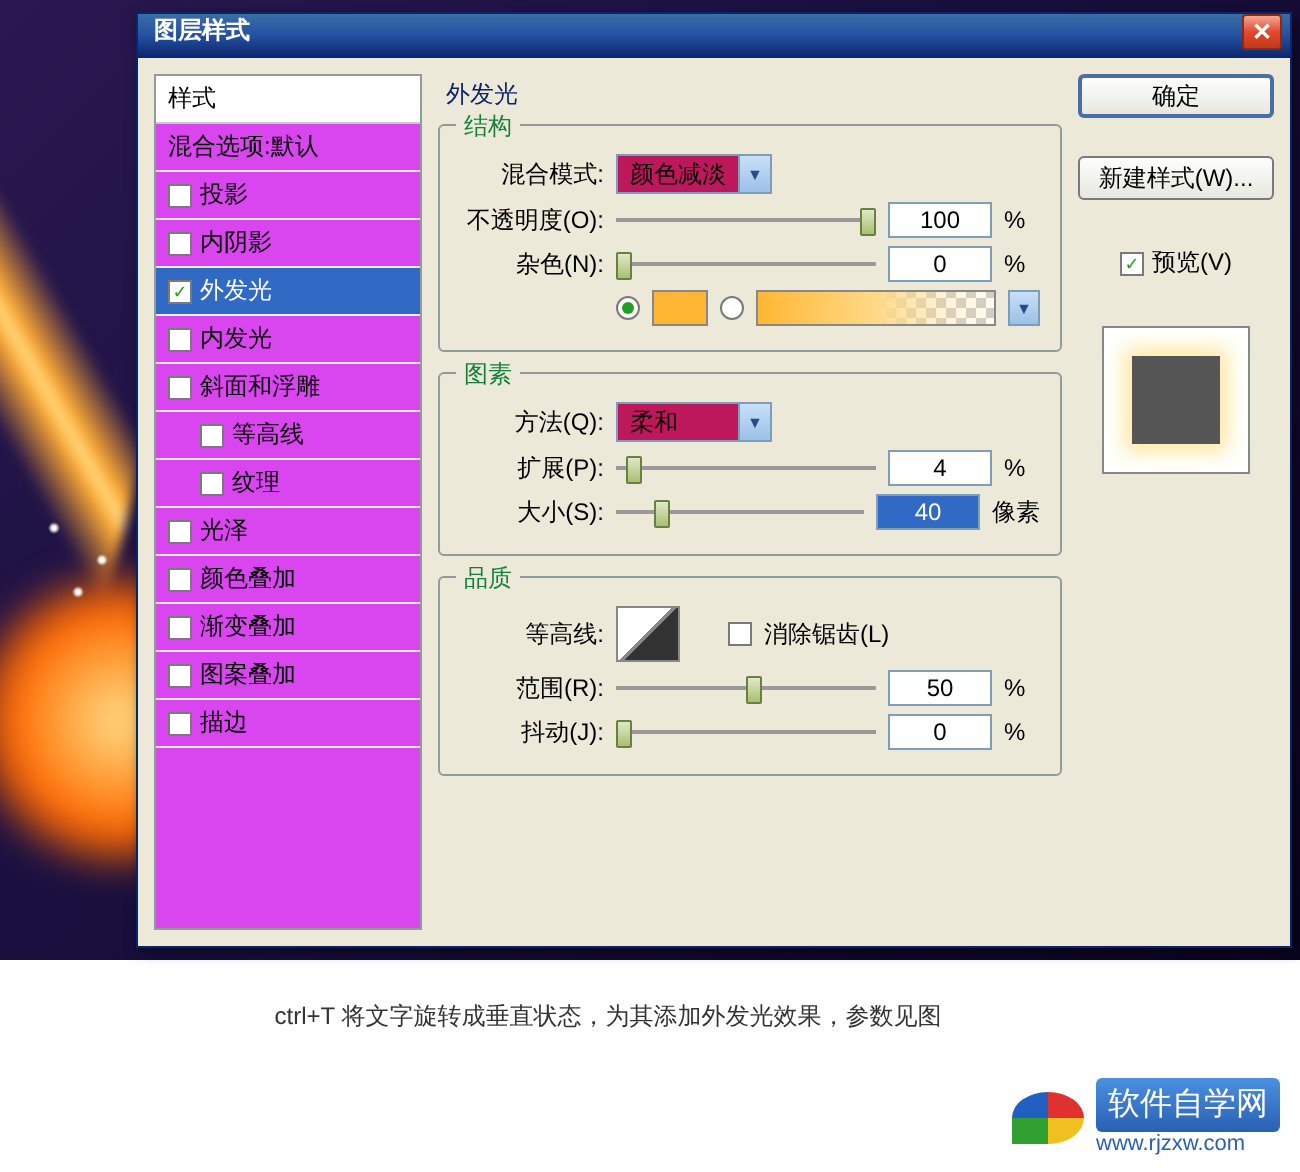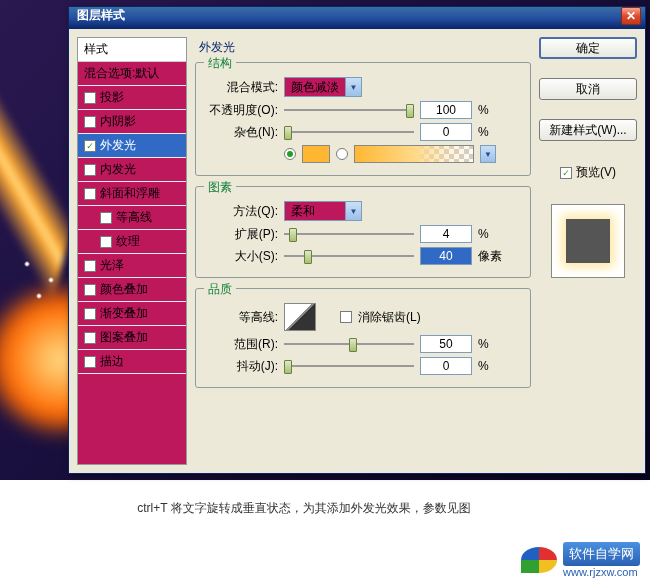--- a/index.html
+++ b/index.html
@@ -6,21 +6,21 @@
 body { width: 650px; height: 586px; background: #fff; position: relative; }
 .bg-img { position: absolute; top: 0; left: 0; width: 650px; height: 480px; background: linear-gradient(135deg, #2a1850 0%, #1a1040 40%, #0a0520 100%); overflow: hidden; }
 .bg-glow { position: absolute; left: -20px; bottom: 40px; width: 160px; height: 160px; background: radial-gradient(circle, #ffdd88 0%, #ff9933 30%, #ff6600 50%, transparent 70%); filter: blur(8px); }
 .bg-streak { position: absolute; left: -40px; top: 40px; width: 120px; height: 300px; background: linear-gradient(45deg, transparent 40%, #ffaa33 48%, #ffdd88 50%, #ffaa33 52%, transparent 60%); transform: rotate(15deg); filter: blur(3px); }
 .bg-sparkle { position: absolute; left: 15px; bottom: 160px; width: 60px; height: 80px; background: radial-gradient(circle at 20% 30%, #fff 1px, transparent 3px), radial-gradient(circle at 60% 50%, #fff 1px, transparent 3px), radial-gradient(circle at 40% 70%, #fff 1px, transparent 3px); }
 .dialog { position: absolute; left: 68px; top: 6px; width: 578px; height: 468px; background: #ece9d8; border: 1px solid #0a246a; box-shadow: 2px 2px 6px rgba(0,0,0,0.5); }
 .titlebar { height: 22px; background: linear-gradient(to bottom, #3a6ea5 0%, #2450a0 50%, #0a246a 100%); display: flex; align-items: flex-start; padding: 0 4px; color: #fff; }
 .titlebar-text { flex: 1; padding-left: 4px; font-weight: bold; }
 .close-btn { width: 20px; height: 18px; background: linear-gradient(to bottom, #f5a790 0%, #e2492f 50%, #c23819 100%); border: 1px solid #8b2a15; border-radius: 2px; display: flex; align-items: center; justify-content: center; color: #fff; font-weight: bold; cursor: pointer; }
 .dialog-body { display: flex; padding: 8px; gap: 8px; height: calc(100% - 22px); }
-.style-list { width: 110px; border: 1px solid #919b9c; background: #be185d; }
+.style-list { width: 134px; border: 1px solid #919b9c; background: #d946ef; }
 .style-header { padding: 3px 6px; border-bottom: 1px solid #ccc; background: #fff; }
 .style-row { padding: 3px 6px; border-bottom: 1px solid #eee; display: flex; align-items: center; gap: 4px; cursor: pointer; }
 .style-row.sel { background: #316ac5; color: #fff; }
 .style-row.indent { padding-left: 22px; }
 .chk { width: 12px; height: 12px; border: 1px solid #7a7a7a; background: #fff; display: inline-flex; align-items: center; justify-content: center; font-size: 9px; color: #21a121; }
 .chk.on::after { content: "✓"; }
 .center { flex: 1; display: flex; flex-direction: column; gap: 4px; }
 .panel-title { color: #0a246a; padding: 2px 4px; }
 .group { border: 1px solid #919b9c; border-radius: 3px; padding: 10px 10px 8px; position: relative; margin-bottom: 6px; }
 .group legend { position: absolute; top: -8px; left: 8px; background: #ece9d8; padding: 0 4px; color: #15803d; }
@@ -41,21 +41,21 @@
 .contour-sw { width: 32px; height: 28px; border: 1px solid #888; background: linear-gradient(135deg, #fff 0 48%, #888 48% 52%, #333 52% 100%); }
 .right { width: 98px; display: flex; flex-direction: column; gap: 19px; align-items: stretch; }
 .btn { height: 22px; border: 1px solid #7a7a7a; background: linear-gradient(#fdfdfd,#e8e8e0); border-radius: 3px; cursor: pointer; display: flex; align-items: center; justify-content: center; }
 .btn.default { border: 2px solid #4a6ea8; }
 .preview-chk { display: flex; align-items: center; justify-content: center; gap: 4px; margin-top: 4px; text-align: right; }
 .preview-box { width: 74px; height: 74px; background: #fff; border: 1px solid #888; margin: 4px auto; display: flex; align-items: center; justify-content: center; }
 .preview-inner { width: 44px; height: 44px; background: #555; box-shadow: 0 0 10px 4px #ffe8a0; }
 .caption { position: absolute; top: 500px; left: 12px; width: 536px; text-align: center; color: #333; padding-left: 48px; }
 .footer { position: absolute; bottom: 8px; right: 10px; display: flex; align-items: center; gap: 6px; }
 .logo1 { width: 36px; height: 26px; background: conic-gradient(#e03030 0 90deg, #f0c020 90deg 180deg, #30a030 180deg 270deg, #2060c0 270deg 360deg); border-radius: 50% 50% 50% 0; }
-.logo2 { padding: 3px 6px; background: linear-gradient(#4a90e2,#2a60b2); color: #fff; border-radius: 3px; font-size: 13px; }
+.logo2 { padding: 3px 6px; background: linear-gradient(#4a90e2,#2a60b2); color: #fff; border-radius: 3px; font-size: 16px; }
 .logo-url { color: #2a60b2; font-size: 11px; }
 </style>
 </head>
 <body>
 
 <div class="bg-img">
   <div class="bg-streak"></div>
   <div class="bg-glow"></div>
   <div class="bg-sparkle"></div>
 </div>
@@ -217,21 +217,20 @@
               <div class="slider-thumb" style="left:0"></div>
             </div>
           <input class="numfield" value="0" style="">
           <span>%</span>
         </div>
       </div>
     </div>
 
     <div class="right">
       <div class="btn default">确定</div>
-      <div class="btn">取消</div>
       <div class="btn">新建样式(W)...</div>
       <div class="preview-chk">
         <span class="chk on"></span>
         <span>预览(V)</span>
       </div>
       <div class="preview-box">
         <div class="preview-inner"></div>
       </div>
     </div>
   </div>

